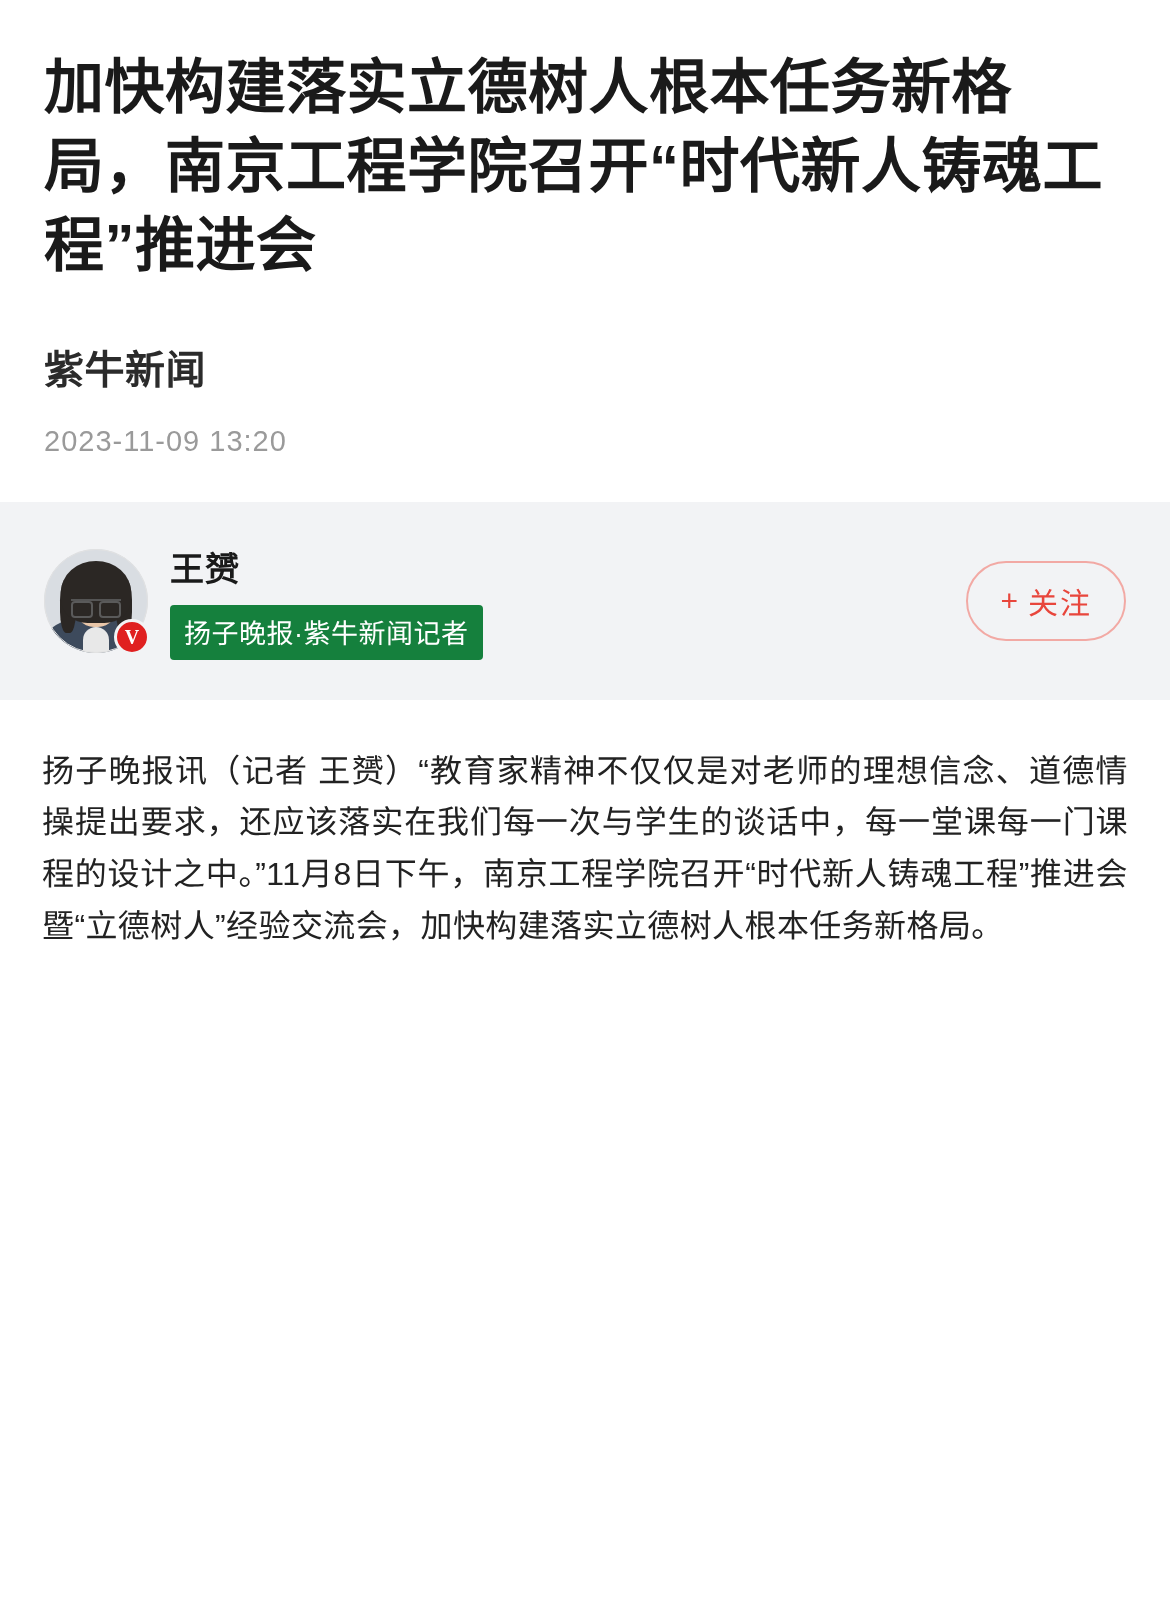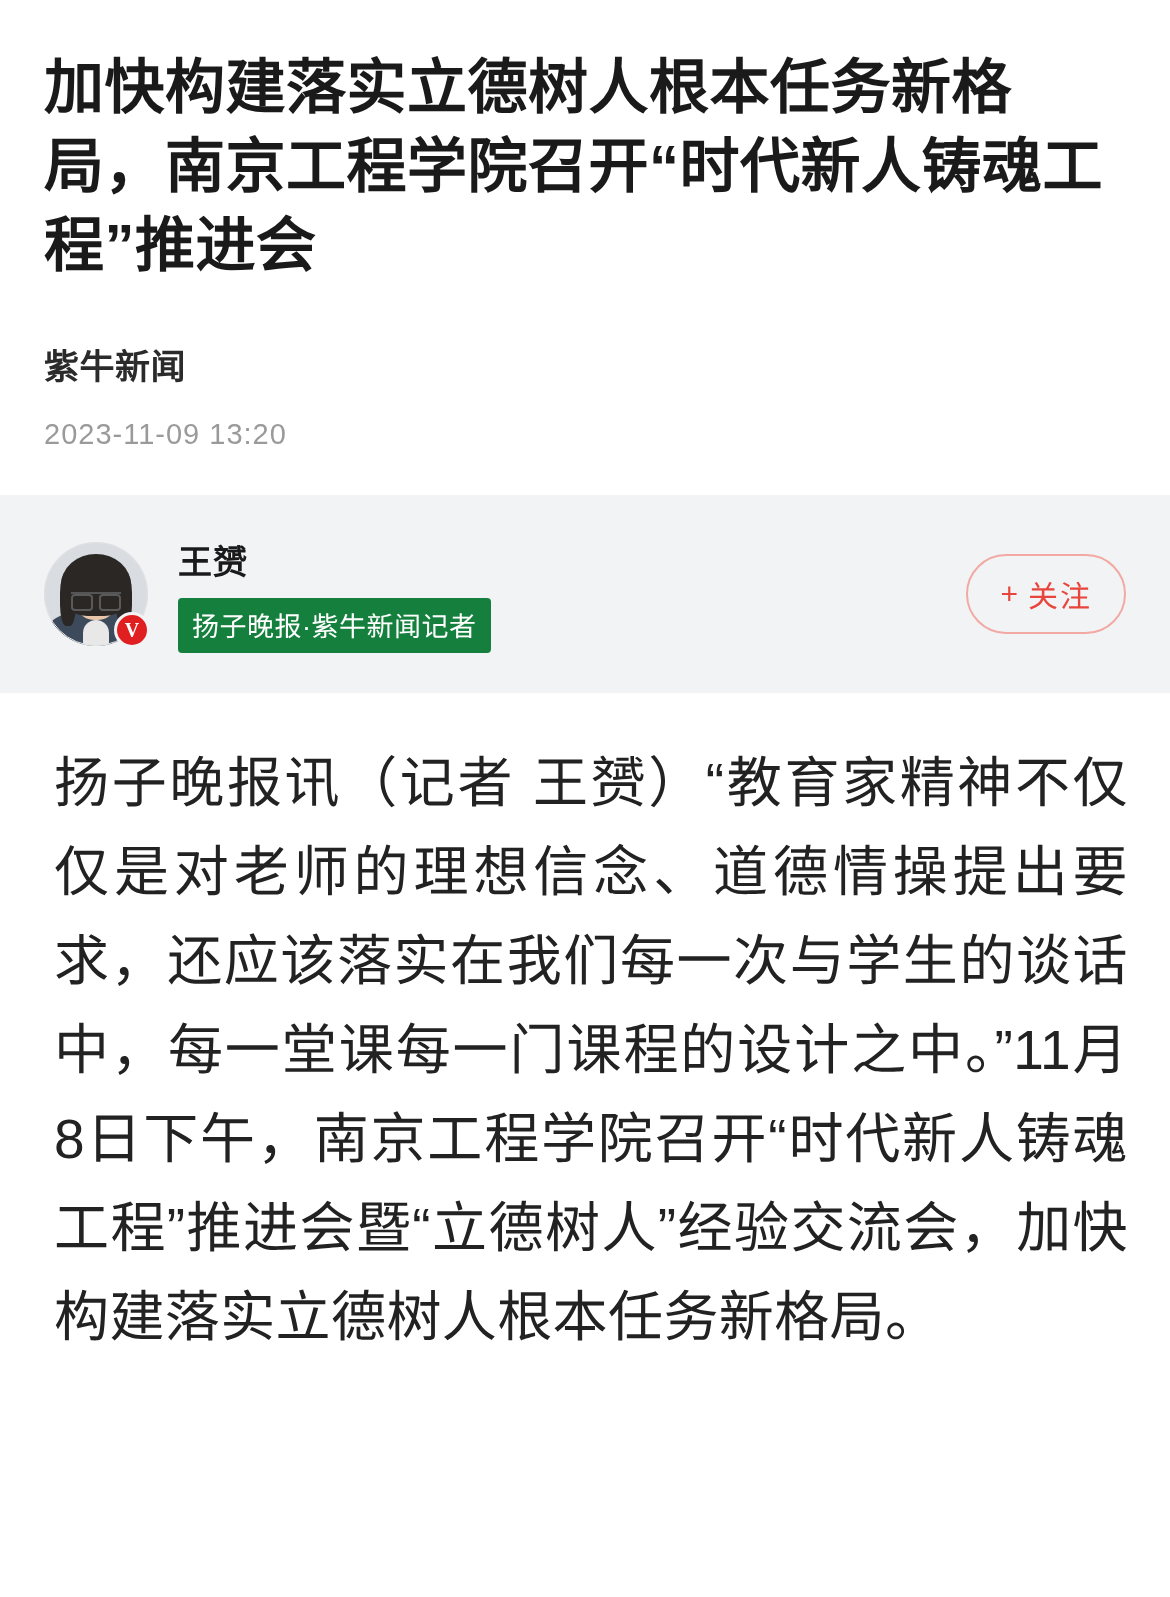--- a/index.html
+++ b/index.html
@@ -30,21 +30,21 @@
     font-weight: 700;
     letter-spacing: 0.5px;
     color: #1a1a1a;
     margin: 0;
     padding: 0 0 6px 0;
   }
   .source-row {
     margin-top: 46px;
   }
   .source {
-    font-size: 35px;
+    font-size: 40px;
     font-weight: 700;
     color: #2b2b2b;
     letter-spacing: 0.5px;
   }
   .timestamp {
     margin-top: 29px;
     font-size: 29px;
     color: #9a9a9a;
     letter-spacing: 1px;
     padding-bottom: 44px;
@@ -165,21 +165,21 @@
     border: 3px solid #f2f3f5;
     box-sizing: border-box;
     color: #fff;
     font-size: 20px;
     font-weight: 700;
     line-height: 30px;
     text-align: center;
     font-family: "Liberation Serif", serif;
   }
   .author-info {
-    margin-left: 30px;
+    margin-left: 22px;
     flex: 1 1 auto;
   }
   .author-name {
     font-size: 34px;
     font-weight: 700;
     color: #1a1a1a;
     letter-spacing: 1px;
   }
   .author-tag {
     display: inline-block;
@@ -211,25 +211,25 @@
     font-size: 30px;
     line-height: 1;
     color: #e8463c;
   }
 
   
   .body-content {
     padding: 46px 42px 40px 42px;
   }
   .paragraph {
-    font-size: 55px;
+    font-size: 32px;
     line-height: 1.62;
     color: #222222;
     letter-spacing: 0.4px;
-    margin: 0 0 30px 12px;
+    margin: 0 0 30px 0;
     text-align: justify;
   }
 </style>
 </head>
 <body>
 
 <div class="page">
 
   <div class="header">
     <h1 class="headline">加快构建落实立德树人根本任务新格局，南京工程学院召开“时代新人铸魂工程”推进会</h1>

